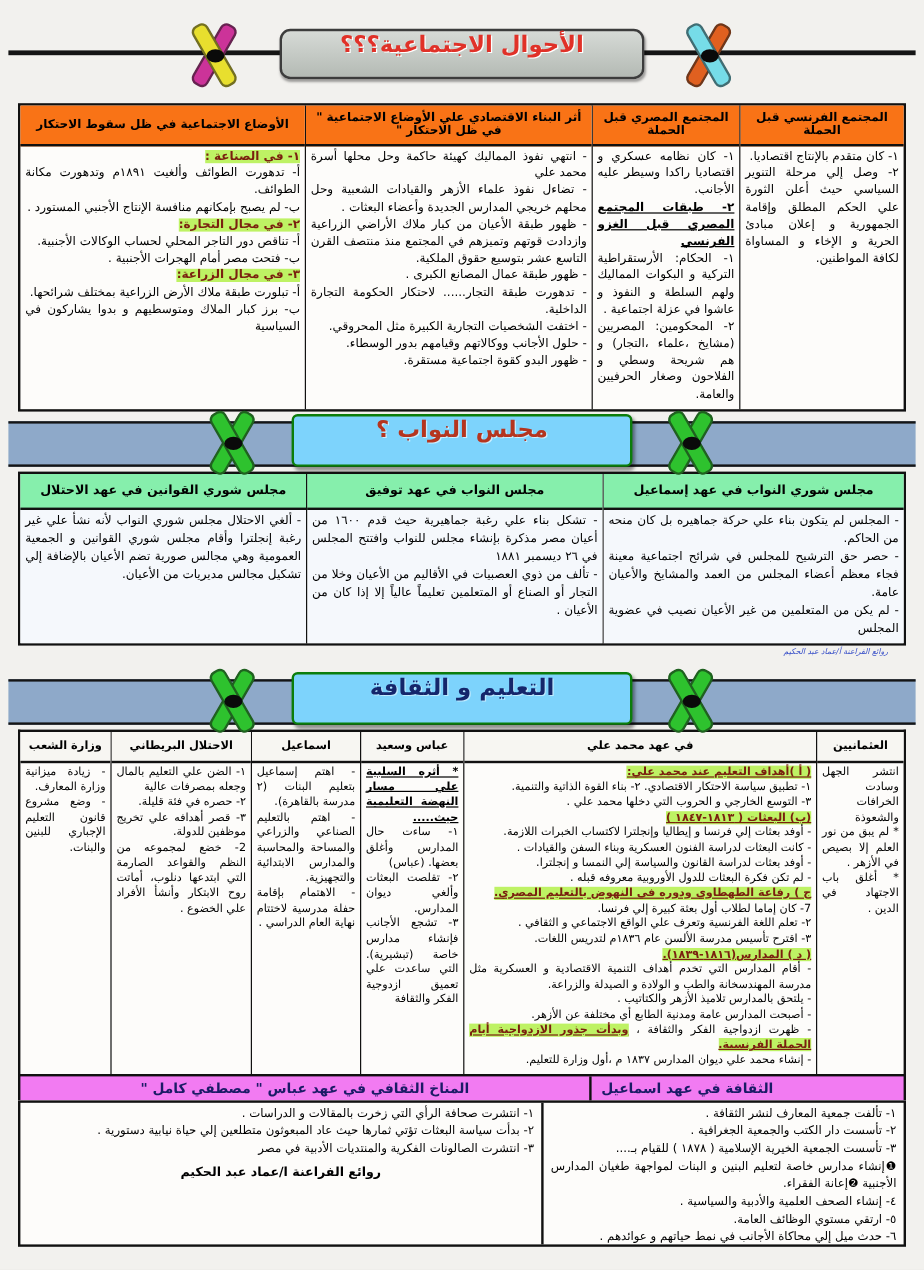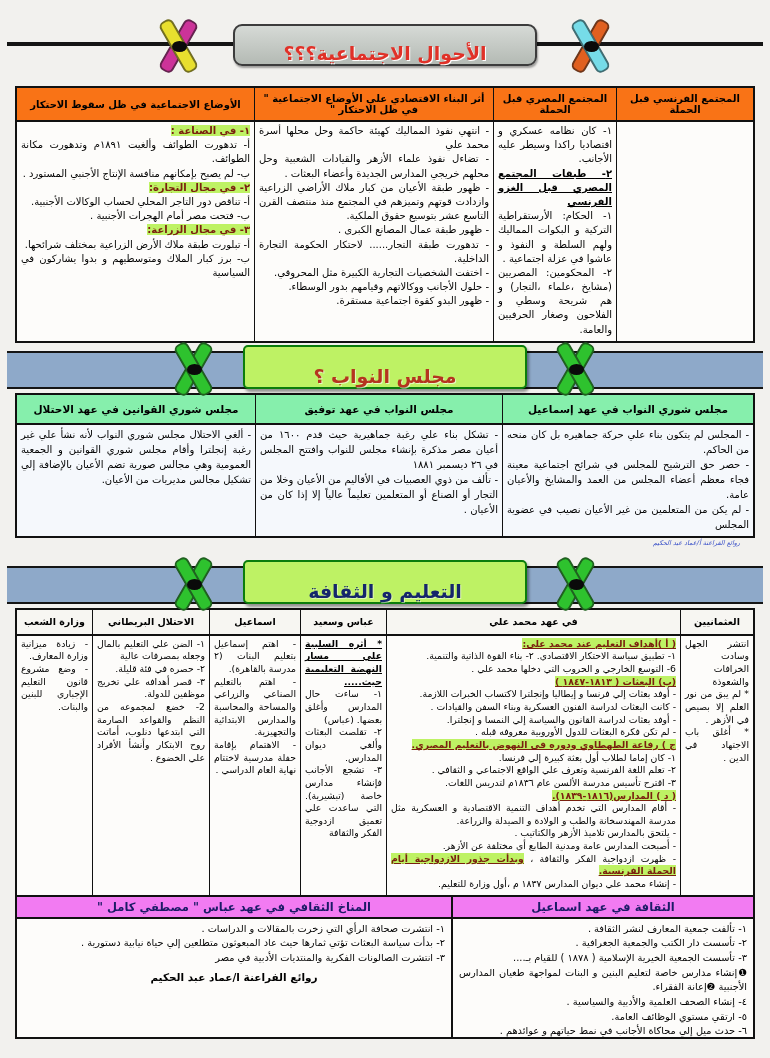--- a/index.html
+++ b/index.html
@@ -6,23 +6,23 @@
   body{background:#e7e5e2;font-family:"DejaVu Sans",sans-serif;}
   .page{width:770px;height:1058px;background:#f2f1ee;position:relative;overflow:hidden;direction:rtl;}
 
   
   .sec{position:relative;margin:0 7px;}
   .sec1{height:86px;}
   .secband{height:50px;}
   .sec3{margin-top:10px;}
   .hline{position:absolute;left:0;right:0;top:42px;height:4px;background:#151515;}
   .band{position:absolute;left:0;right:0;top:8px;height:34px;background:#8ea9c9;border-top:2px solid #151515;border-bottom:2px solid #151515;}
-  .banner{position:absolute;left:50%;transform:translateX(-50%);z-index:2;display:flex;align-items:flex-end;justify-content:center;font-weight:bold;text-align:center;}
+  .banner{position:absolute;left:50%;transform:translateX(-50%);z-index:2;display:flex;align-items:flex-start;justify-content:center;font-weight:bold;text-align:center;}
   .banner-gray{top:24px;width:300px;height:38px;background:linear-gradient(#d6dad6,#b4bab4);border:2px solid #3c3c3c;border-radius:9px;box-shadow:1px 2px 2px rgba(0,0,0,.35);color:#e03128;font-size:19px;text-shadow:1px 1px 0 #ffffff;}
-  .banner-green{top:2px;width:280px;height:40px;background:#bef264;border:2px solid #0b7d0b;border-radius:5px;box-shadow:2px 3px 3px rgba(0,0,0,.4);font-size:19px;}
+  .banner-green{top:2px;width:280px;height:40px;background:#7dd3fc;border:2px solid #0b7d0b;border-radius:5px;box-shadow:2px 3px 3px rgba(0,0,0,.4);font-size:19px;}
   .txt-redbrown{color:#b5351f;text-shadow:1px 1px 0 rgba(255,255,255,.6);}
   .txt-navy{color:#15266b;text-shadow:1px 1px 0 rgba(255,255,255,.5);}
 
   
   .crayons{position:absolute;width:64px;height:64px;z-index:3;}
   .crayons .bar{position:absolute;left:50%;top:50%;width:15px;height:58px;margin:-29px 0 0 -8px;border-radius:6px;border:2px solid rgba(20,20,20,.55);box-sizing:border-box;}
   .crayons .b1{transform:rotate(30deg);}
   .crayons .b2{transform:rotate(-30deg);}
   .crayons .dot{position:absolute;left:50%;top:50%;width:15px;height:11px;margin:-5px 0 0 -7px;background:#0a0a0a;border-radius:50%;}
   .cy-magenta{background:#cc3399;} .cy-yellow{background:#e8df2e;}
@@ -49,21 +49,21 @@
   .t2 .td{height:128px;font-size:10px;line-height:1.5;background:#f5f8fc;}
   .t3 .th{min-height:26px;font-size:9.5px;background:#f7f6f2;}
   .t3{border-bottom:none;}
   .t3 .td{height:256px;font-size:9.3px;line-height:1.36;}
 
   .sig-small{margin:1px 30px 0 0;font-size:6.5px;color:#3950c8;height:9px;font-style:italic;}
 
   
   .pink-row{display:flex;margin:0 15px;border:2px solid #111;border-bottom:none;background:#f27bf2;}
   .pink-cell{box-sizing:border-box;padding:3px 8px;font-weight:bold;font-size:11.5px;color:#1b1b66;}
-  .pink-cell.pr{width:302px;border-inline-end:2px solid #111;text-align:center;}
+  .pink-cell.pr{width:262px;border-inline-end:2px solid #111;text-align:left;}
   .pink-cell.pl{flex:1;text-align:center;}
   .culture-body{display:flex;margin:0 15px;border:2px solid #111;background:#fdfcfa;}
   .cb{box-sizing:border-box;padding:3px 6px;font-size:9.8px;line-height:1.5;height:118px;overflow:hidden;text-align:justify;}
   .cb.pr{width:302px;border-inline-end:2px solid #111;}
   .cb.pl{flex:1;}
   .sig-center{text-align:center;font-weight:bold;font-size:10.5px;margin-top:4px;}
 </style>
 </head>
 <body>
 
@@ -82,20 +82,24 @@
     <div class="crayons pos-r1">
       <i class="bar b1 cy-orange"></i>
       <i class="bar b2 cy-cyan"></i>
       <i class="dot"></i>
     </div>
   </div>
 
   <div class="tbl t1">
     <div class="col" style="width:136px;">
       <div class="th">المجتمع الفرنسي قبل الحملة</div>
+      <div class="td">
+          <div class="line"><span>١- كان متقدم بالإنتاج اقتصاديا.</span></div>
+          <div class="line"><span>٢- وصل إلي مرحلة التنوير السياسي حيث أعلن الثورة علي الحكم المطلق وإقامة الجمهورية و إعلان مبادئ الحرية و الإخاء و المساواة لكافة المواطنين.</span></div>
+        </div>
     </div>
     <div class="col" style="width:123px;">
       <div class="th">المجتمع المصري قبل الحملة</div>
       <div class="td">
           <div class="line"><span>١- كان نظامه عسكري و اقتصاديا راكدا وسيطر عليه الأجانب.</span></div>
           <div class="line"><span class="u b">٢- طبقات المجتمع المصري قبل الغزو الفرنسي</span></div>
           <div class="line"><span>١- الحكام: الأرستقراطية التركية و البكوات المماليك ولهم السلطة و النفوذ و عاشوا في عزلة اجتماعية .</span></div>
           <div class="line"><span>٢- المحكومين: المصريين (مشايخ ،علماء ،التجار) و هم شريحة وسطي و الفلاحون وصغار الحرفيين والعامة.</span></div>
         </div>
     </div>
@@ -195,28 +199,28 @@
           <div class="line"><span>انتشر الجهل وسادت الخرافات والشعوذة</span></div>
           <div class="line"><span>* لم يبق من نور العلم إلا بصيص في الأزهر .</span></div>
           <div class="line"><span>* أغلق باب الاجتهاد في الدين .</span></div>
         </div>
     </div>
     <div class="col" style="width:294px;">
       <div class="th">في عهد محمد علي</div>
       <div class="td">
           <div class="line"><span class="hl u b">( أ )أهداف التعليم عند محمد علي:</span></div>
           <div class="line"><span>١- تطبيق سياسة الاحتكار الاقتصادي. ٢- بناء القوة الذاتية والتنمية.</span></div>
-          <div class="line"><span>6- التوسع الخارجي و الحروب التي دخلها محمد علي .</span></div>
+          <div class="line"><span>٣- التوسع الخارجي و الحروب التي دخلها محمد علي .</span></div>
           <div class="line"><span class="hl u b">(ب) البعثات ( ١٨١٣-١٨٤٧ )</span></div>
           <div class="line"><span>- أوفد بعثات إلي فرنسا و إيطاليا وإنجلترا لاكتساب الخبرات اللازمة.</span></div>
           <div class="line"><span>- كانت البعثات لدراسة الفنون العسكرية وبناء السفن والقيادات .</span></div>
           <div class="line"><span>- أوفد بعثات لدراسة القانون والسياسة إلي النمسا و إنجلترا.</span></div>
           <div class="line"><span>- لم تكن فكرة البعثات للدول الأوروبية معروفه قبله .</span></div>
           <div class="line"><span class="hl u b">ج ) رفاعة الطهطاوي ودوره في النهوض بالتعليم المصري.</span></div>
-          <div class="line"><span>١- كان إماما لطلاب أول بعثة كبيرة إلي فرنسا.</span></div>
+          <div class="line"><span>7- كان إماما لطلاب أول بعثة كبيرة إلي فرنسا.</span></div>
           <div class="line"><span>٢- تعلم اللغة الفرنسية وتعرف علي الواقع الاجتماعي و الثقافي .</span></div>
           <div class="line"><span>٣- اقترح تأسيس مدرسة الألسن عام ١٨٣٦م لتدريس اللغات.</span></div>
           <div class="line"><span class="hl u b">( د ) المدارس(١٨١٦-١٨٣٩).</span></div>
           <div class="line"><span>- أقام المدارس التي تخدم أهداف التنمية الاقتصادية و العسكرية مثل مدرسة المهندسخانة والطب و الولادة و الصيدلة والزراعة.</span></div>
           <div class="line"><span>- يلتحق بالمدارس تلاميذ الأزهر والكتاتيب .</span></div>
           <div class="line"><span>- أصبحت المدارس عامة ومدنية الطابع أي مختلفة عن الأزهر.</span></div>
           <div class="line"><span>- ظهرت ازدواجية الفكر والثقافة ، </span><span class="hl u b">وبدأت جذور الازدواجية أيام الحملة الفرنسية.</span></div>
           <div class="line"><span>- إنشاء محمد علي ديوان المدارس ١٨٣٧ م ،أول وزارة للتعليم.</span></div>
         </div>
     </div>

